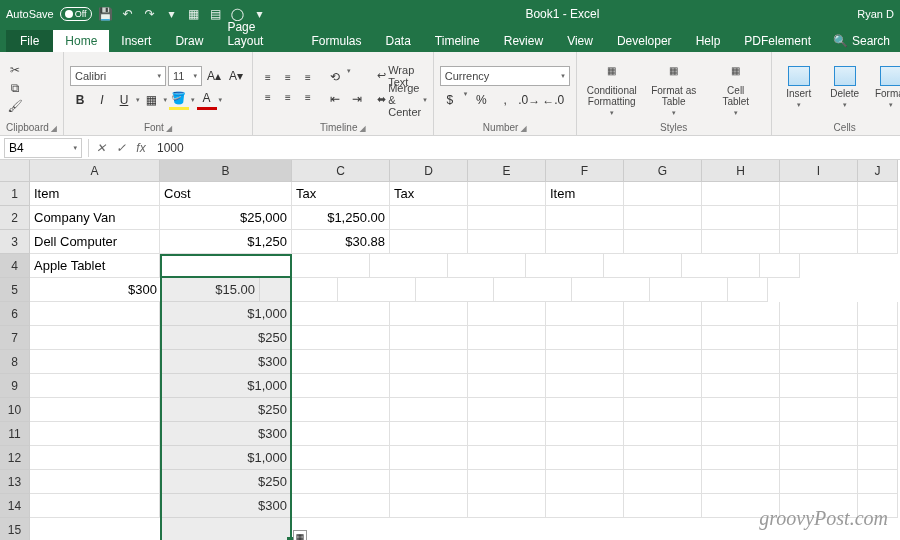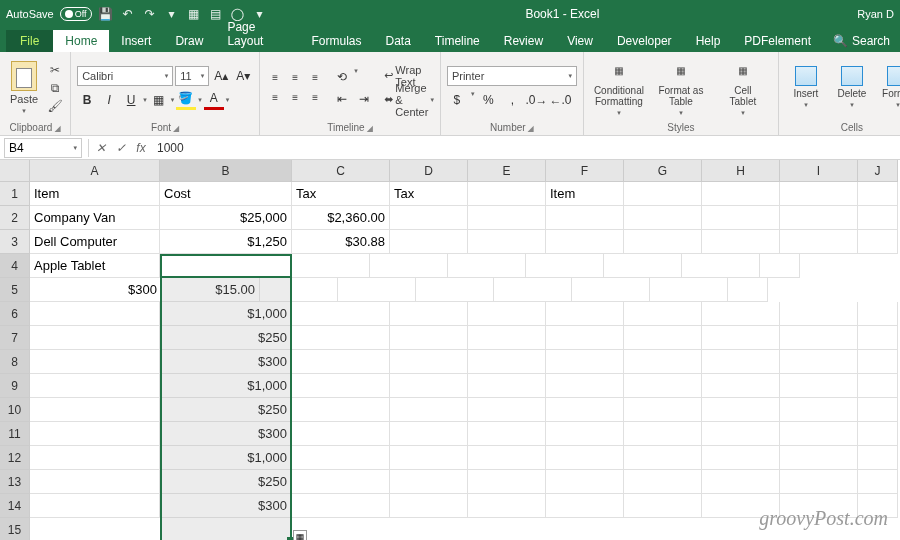--- a/index.html
+++ b/index.html
@@ -9,21 +9,21 @@
 .titlebar { background: #217346; height: 28px; display: flex; align-items: center; color: #fff; font-size: 11px; padding: 0 6px; }
 .titlebar .left { display: flex; align-items: center; gap: 6px; }
 .titlebar .center { flex: 1; text-align: center; font-size: 12px; }
 .titlebar .right { display: flex; align-items: center; gap: 4px; }
 .autosave-pill { border: 1px solid #fff; border-radius: 8px; padding: 0 4px; font-size: 9px; display: inline-flex; align-items: center; gap: 2px; height: 14px; }
 .autosave-knob { width: 8px; height: 8px; border-radius: 50%; background: #fff; }
 .qat-icon { width: 16px; height: 16px; display: inline-flex; align-items: center; justify-content: center; font-size: 12px; opacity: .9; }
 
 
 .tabs { background: #217346; height: 24px; display: flex; align-items: flex-end; color: #fff; font-size: 12px; padding-left: 6px; gap: 0; }
-.tab-file { background: #185c37; padding: 4px 14px; color: #bef264; }
+.tab-file { background: #185c37; padding: 4px 14px; color: #ffffff; }
 .tab { padding: 4px 12px; cursor: pointer; }
 .tab.active { background: #fff; color: #217346; }
 .tabs .spacer { flex: 1; }
 .search-tab { display: flex; align-items: center; gap: 4px; padding: 4px 10px; }
 
 
 .ribbon { background: #f3f2f1; border-bottom: 1px solid #d4d4d4; height: 84px; display: flex; font-size: 11px; color: #444; }
 .group { border-right: 1px solid #d4d4d4; display: flex; flex-direction: column; padding: 2px 6px 1px; }
 .group-body { flex: 1; display: flex; align-items: center; gap: 4px; }
 .group-label { text-align: center; font-size: 10px; color: #666; padding: 1px 0; }
@@ -137,25 +137,20 @@
   <div class="search-tab">
     <span>🔍</span>
     <span>Search</span>
   </div>
 </div>
 
 <div class="ribbon">
 
   <div class="group">
     <div class="group-body">
-      <div class="paste-big">
-        <div class="paste-icon"></div>
-        <span>Paste</span>
-        <span class="caret">▾</span>
-      </div>
       <div style="display:flex;flex-direction:column;gap:2px">
         <span class="mini-btn">✂</span>
         <span class="mini-btn">⧉</span>
         <span class="mini-btn">🖌</span>
       </div>
     </div>
     <div class="group-label"><span>Clipboard</span><span class="dialog-launcher">◢</span></div>
   </div>
 
   <div class="group">
@@ -222,21 +217,21 @@
           </div>
       </div>
     </div>
     <div class="group-label"><span>Timeline</span><span class="dialog-launcher">◢</span></div>
   </div>
 
   <div class="group">
     <div class="group-body">
       <div style="display:flex;flex-direction:column;gap:4px">
         <div class="num-select">
-            <span>Printer</span>
+            <span>Currency</span>
             <span class="caret">▾</span>
           </div>
         <div style="display:flex;gap:4px">
           <span class="ibtn">$</span>
             <span class="caret">▾</span>
           <span class="ibtn">%</span>
           <span class="ibtn">,</span>
           <span class="ibtn">.0→</span>
           <span class="ibtn">←.0</span>
         </div>
@@ -343,21 +338,21 @@
         <div class="cell" style="width: 78px;"></div>
         <div class="cell hdr" style="width: 78px;">Item</div>
         <div class="cell" style="width: 78px;"></div>
         <div class="cell" style="width: 78px;"></div>
         <div class="cell" style="width: 78px;"></div>
         <div class="cell" style="width: 40px;"></div>
       </div>
       <div class="row">
         <div class="cell" style="width: 130px;">Company Van</div>
         <div class="cell r" style="width: 132px;">$25,000</div>
-        <div class="cell r" style="width: 98px;">$2,360.00</div>
+        <div class="cell r" style="width: 98px;">$1,250.00</div>
         <div class="cell" style="width: 78px;"></div>
         <div class="cell" style="width: 78px;"></div>
         <div class="cell" style="width: 78px;"></div>
         <div class="cell" style="width: 78px;"></div>
         <div class="cell" style="width: 78px;"></div>
         <div class="cell" style="width: 78px;"></div>
         <div class="cell" style="width: 40px;"></div>
       </div>
       <div class="row">
         <div class="cell" style="width: 130px;">Dell Computer</div>

